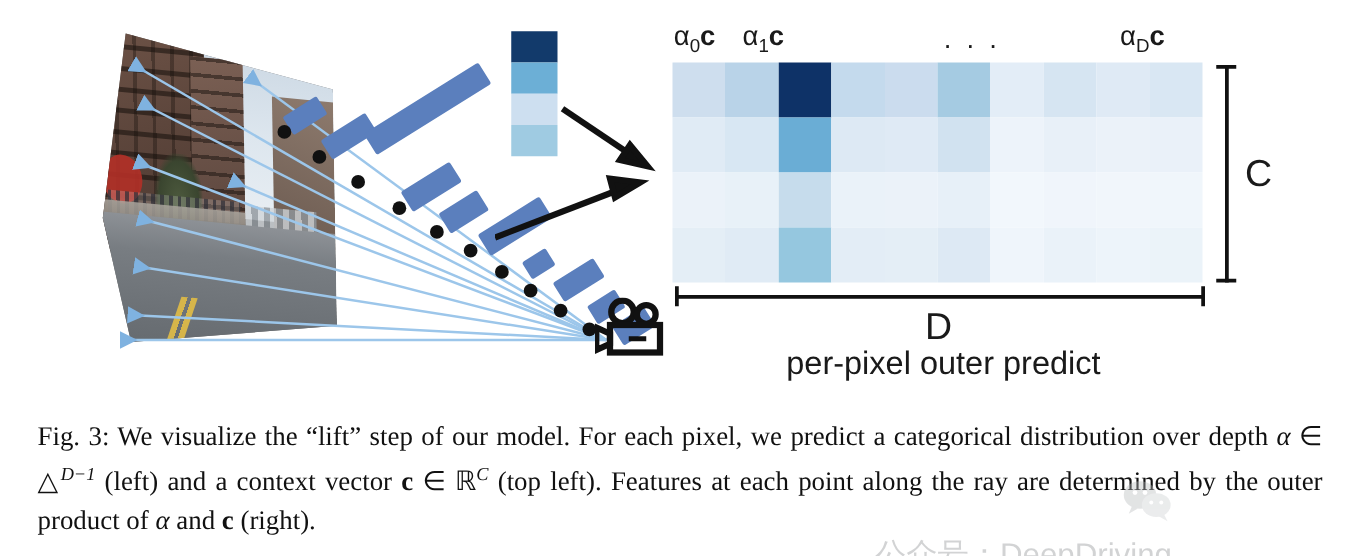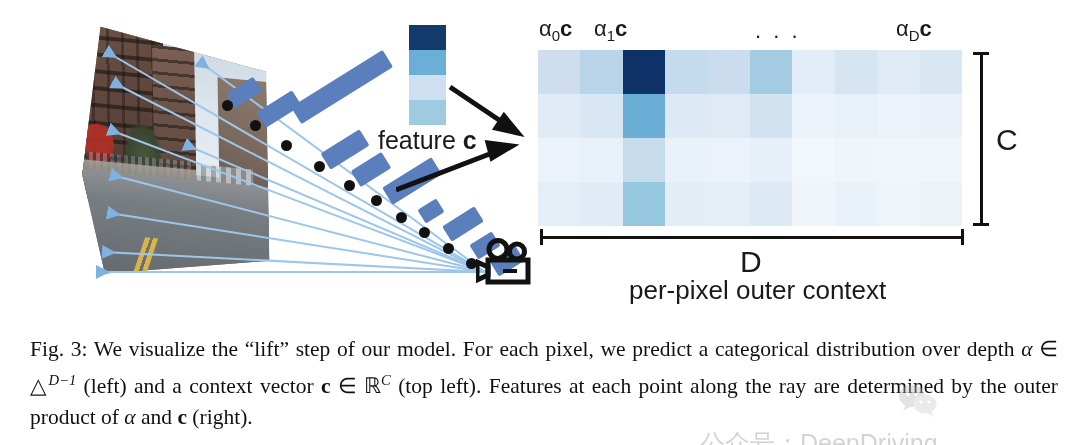--- a/index.html
+++ b/index.html
@@ -155,21 +155,20 @@
     <div class="dot" style="left:466px;top:258px;"></div>
   </div>
 
 
   <div id="feat">
     <div style="background:#123a6b"></div>
     <div style="background:#6cafd6"></div>
     <div style="background:#cddff0"></div>
     <div style="background:#9fcbe2"></div>
   </div>
-  <div class="lbl mtxt" style="left:378px;top:126px;font-size:25px;"><span>feature </span><span class="bf">c</span></div>
 
   <svg class="abs" style="left:476px;top:238px;" width="68" height="48" viewBox="0 0 68 48">
     <g fill="none" stroke="#111" stroke-width="5">
       <circle cx="22" cy="11.5" r="9"></circle>
       <circle cx="41" cy="13.5" r="7.5"></circle>
       <rect x="12" y="22" width="40" height="22"></rect>
       <path d="M12,29 L1,24 L1,42 L12,37 Z"></path>
     </g>
     <rect x="27" y="31" width="14" height="4" fill="#111"></rect>
   </svg>
@@ -237,21 +236,21 @@
     <div class="cap" style="bottom:0"></div>
   </div>
   <div class="lbl mtxt" style="left:996px;top:123px;font-size:30px;">C</div>
 
   <div class="hbr" style="left:540px;top:229px;width:424px;">
     <div class="stem"></div>
     <div class="cap" style="left:0"></div>
     <div class="cap" style="right:0"></div>
   </div>
   <div class="lbl mtxt" style="left:740px;top:245px;font-size:30px;">D</div>
-  <div class="lbl mtxt" style="left:629px;top:275px;font-size:26px;">per-pixel outer context</div>
+  <div class="lbl mtxt" style="left:629px;top:275px;font-size:26px;">per-pixel outer predict</div>
 
   <div id="caption"><span>Fig. 3:</span><span> We visualize the “lift” step of our model. For each pixel, we predict a categorical distribution over depth </span><i>α</i><span> ∈ </span><span>△</span><span class="sup">D−1</span><span> (left) and a context vector </span><b>c</b><span> ∈ </span><span>ℝ</span><span class="sup">C</span><span> (top left). Features at each point along the ray are determined by the outer product of </span><i>α</i><span> and </span><b>c</b><span> (right).</span></div>
 
   <div id="wm">
     <svg width="40" height="34" viewBox="0 0 40 34">
       <ellipse cx="14" cy="12" rx="13" ry="11" fill="#b9bcbe"></ellipse>
       <polygon points="8,20 5,27 12,23" fill="#b9bcbe"></polygon>
       <ellipse cx="27" cy="20" rx="11.5" ry="9.5" fill="#cdd0d2"></ellipse>
       <polygon points="33,27 36,33 29,29" fill="#cdd0d2"></polygon>
       <circle cx="10" cy="10" r="1.9" fill="#fff"></circle>

